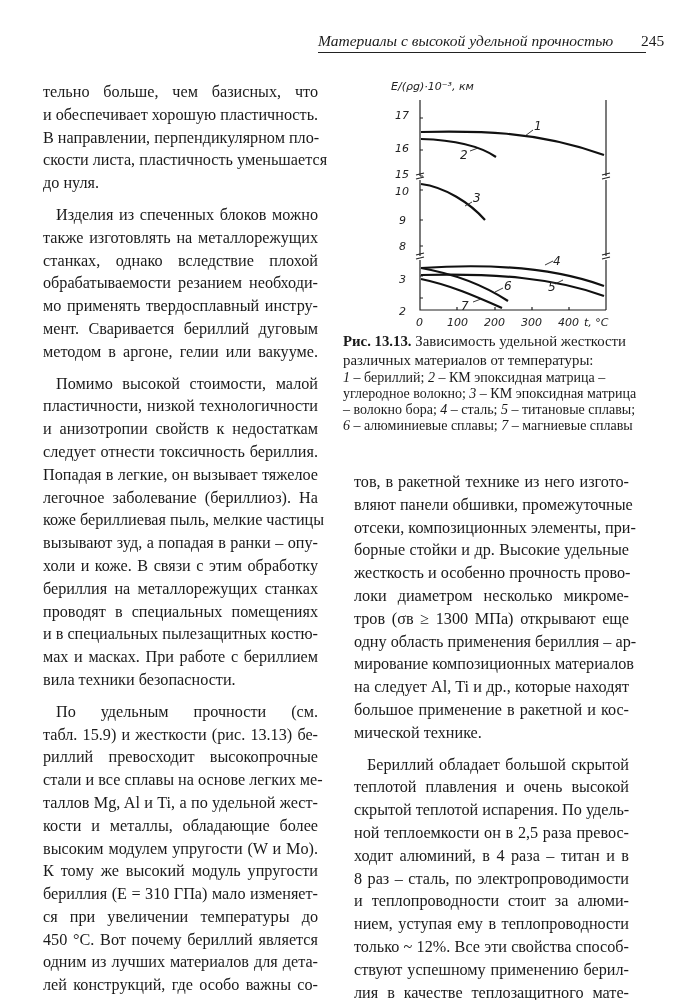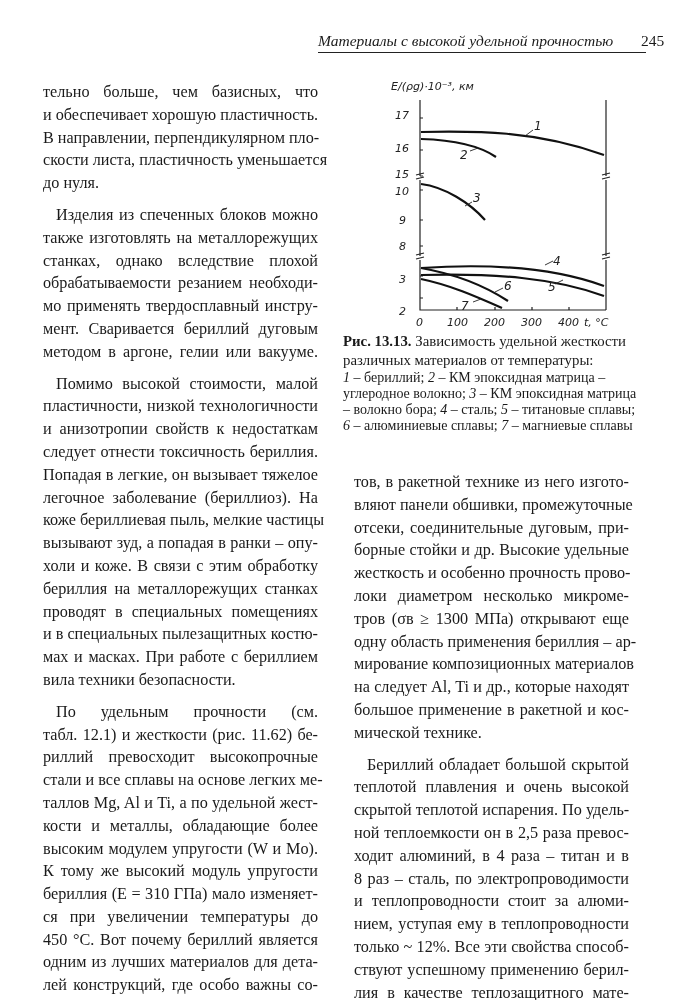--- a/index.html
+++ b/index.html
@@ -60,21 +60,21 @@
       <span class="line">вызывают зуд, а попадая в ранки – опу-</span>
       <span class="line">холи и коже. В связи с этим обработку</span>
       <span class="line">бериллия на металлорежущих станках</span>
       <span class="line">проводят в специальных помещениях</span>
       <span class="line">и в специальных пылезащитных костю-</span>
       <span class="line">мах и масках. При работе с бериллием</span>
       <span class="line last">вила техники безопасности.</span>
     </p>
     <p>
       <span class="line" style="padding-left:13px">По удельным прочности (см.</span>
-      <span class="line">табл. 12.1) и жесткости (рис. 11.62) бе-</span>
+      <span class="line">табл. 15.9) и жесткости (рис. 13.13) бе-</span>
       <span class="line">риллий превосходит высокопрочные</span>
       <span class="line">стали и все сплавы на основе легких ме-</span>
       <span class="line">таллов Mg, Al и Ti, а по удельной жест-</span>
       <span class="line">кости и металлы, обладающие более</span>
       <span class="line">высоким модулем упругости (W и Mo).</span>
       <span class="line">К тому же высокий модуль упругости</span>
       <span class="line">бериллия (E = 310 ГПа) мало изменяет-</span>
       <span class="line">ся при увеличении температуры до</span>
       <span class="line">450 °С. Вот почему бериллий является</span>
       <span class="line">одним из лучших материалов для дета-</span>
@@ -171,21 +171,21 @@
       <i>5</i> – <span>титановые сплавы</span>;
       <i>6</i> – <span>алюминиевые сплавы</span>;
       <i>7</i> – <span>магниевые сплавы</span>
     </div>
   </div>
 
   <div class="col col-right">
     <p>
       <span class="line">тов, в ракетной технике из него изгото-</span>
       <span class="line">вляют панели обшивки, промежуточные</span>
-      <span class="line">отсеки, соединительные дуговым, при-</span>
+      <span class="line">отсеки, композиционных элементы, при-</span>
       <span class="line">борные стойки и др. Высокие удельные</span>
       <span class="line">жесткость и особенно прочность прово-</span>
       <span class="line">локи диаметром несколько микроме-</span>
       <span class="line">тров (σв ≥ 1300 МПа) открывают еще</span>
       <span class="line">одну область применения бериллия – ар-</span>
       <span class="line">мирование композиционных материалов</span>
       <span class="line">на следует Al, Ti и др., которые находят</span>
       <span class="line">большое применение в ракетной и кос-</span>
       <span class="line last">мической технике.</span>
     </p>

